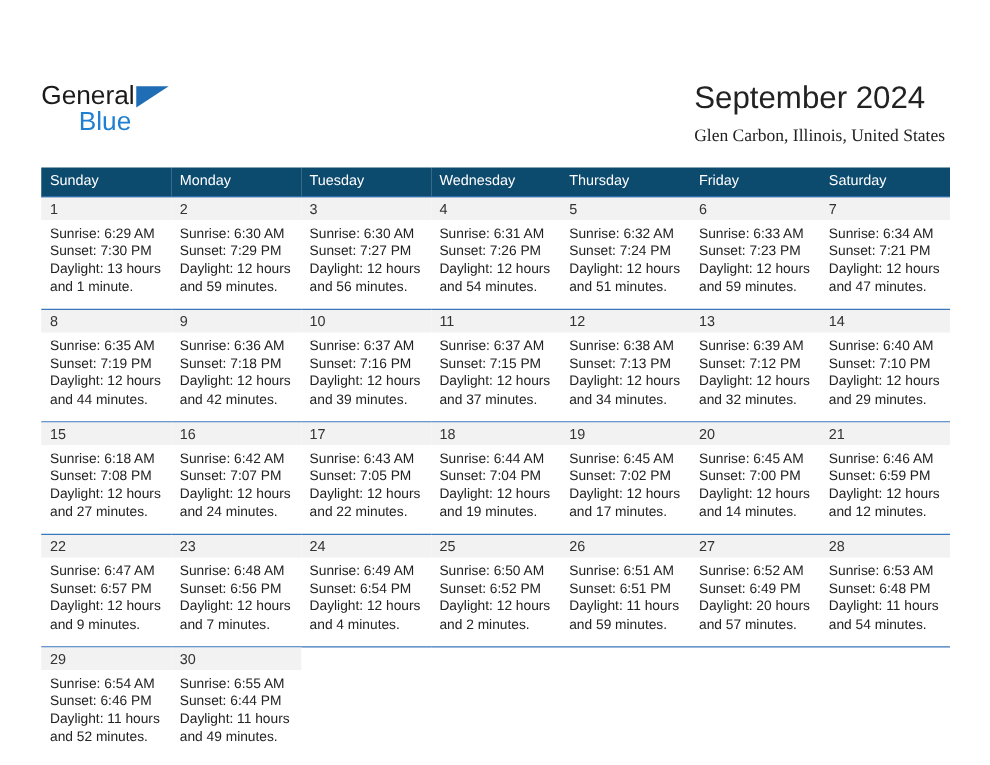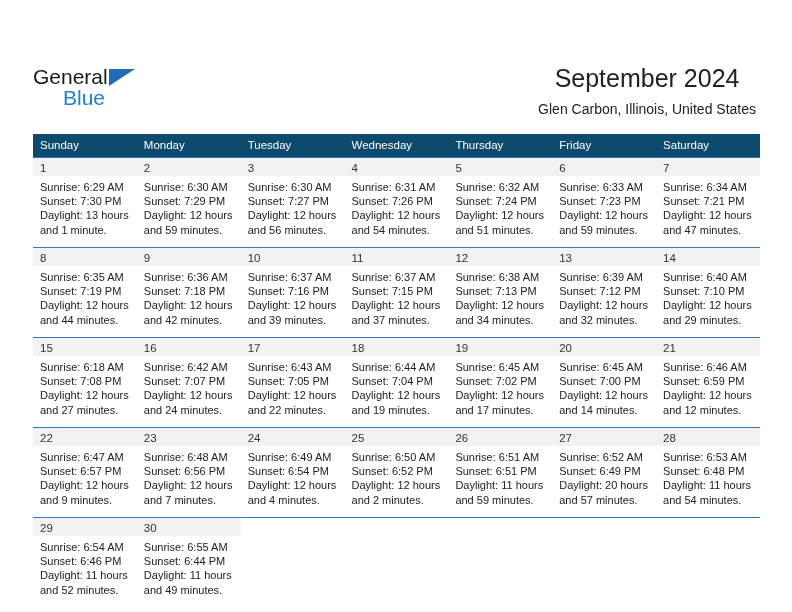--- a/index.html
+++ b/index.html
@@ -63,34 +63,35 @@
     top: 21px;
     font-size: 21px;
     color: #1f7fd0;
     font-family: "Liberation Sans", sans-serif;
     line-height: 22px;
   }
   .title-block {
     position: absolute;
     right: 36px;
     top: 33px;
-    text-align: center;
+    text-align: left;
   }
   .cal-title {
     font-size: 25px;
     color: #222222;
     line-height: 30px;
     white-space: nowrap;
   }
   .cal-subtitle {
     margin-top: 8px;
     font-size: 14px;
     color: #222222;
     line-height: 17px;
     white-space: nowrap;
+    font-family: Liberation Serif, serif;
   }
 
   
   .calendar {
     position: absolute;
     left: 33px;
     top: 104px;
     width: 727px;
     border-collapse: collapse;
     table-layout: fixed;

